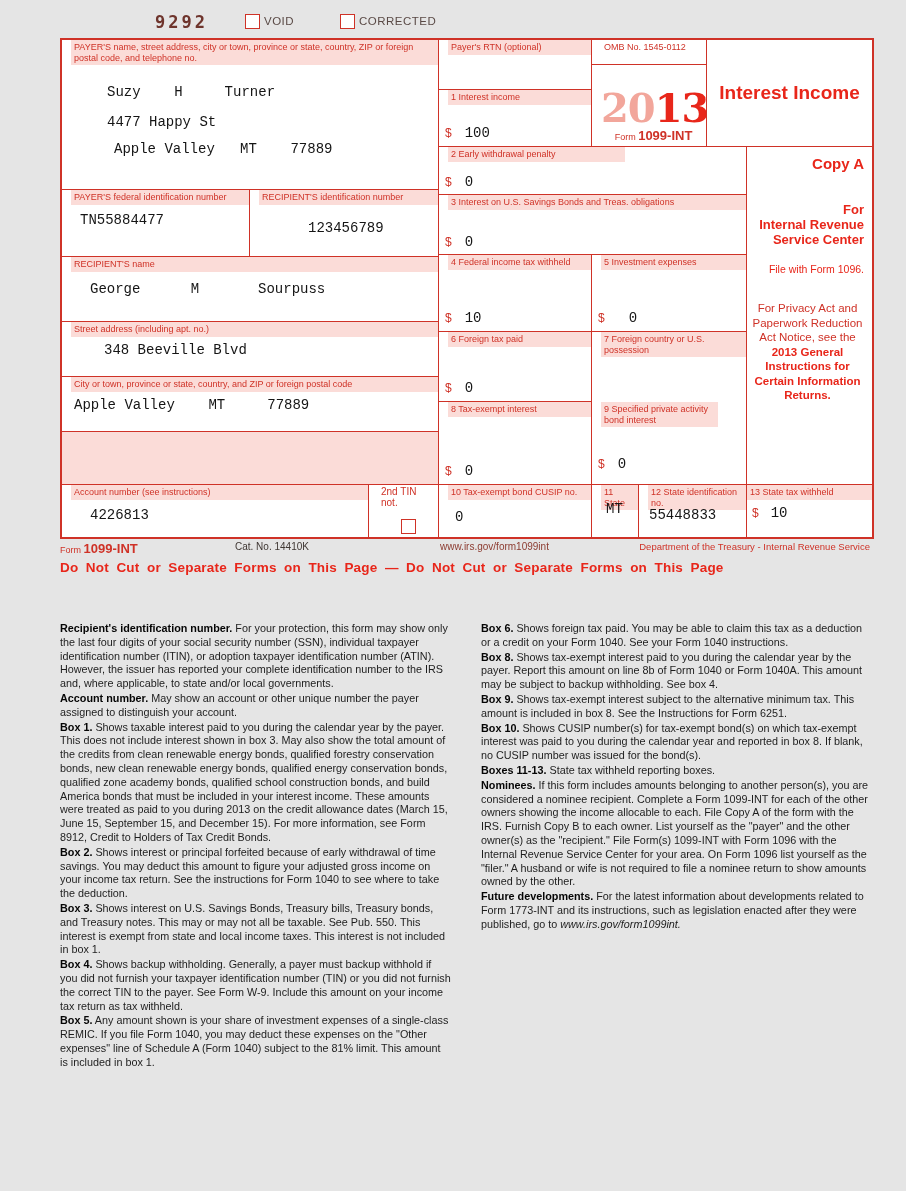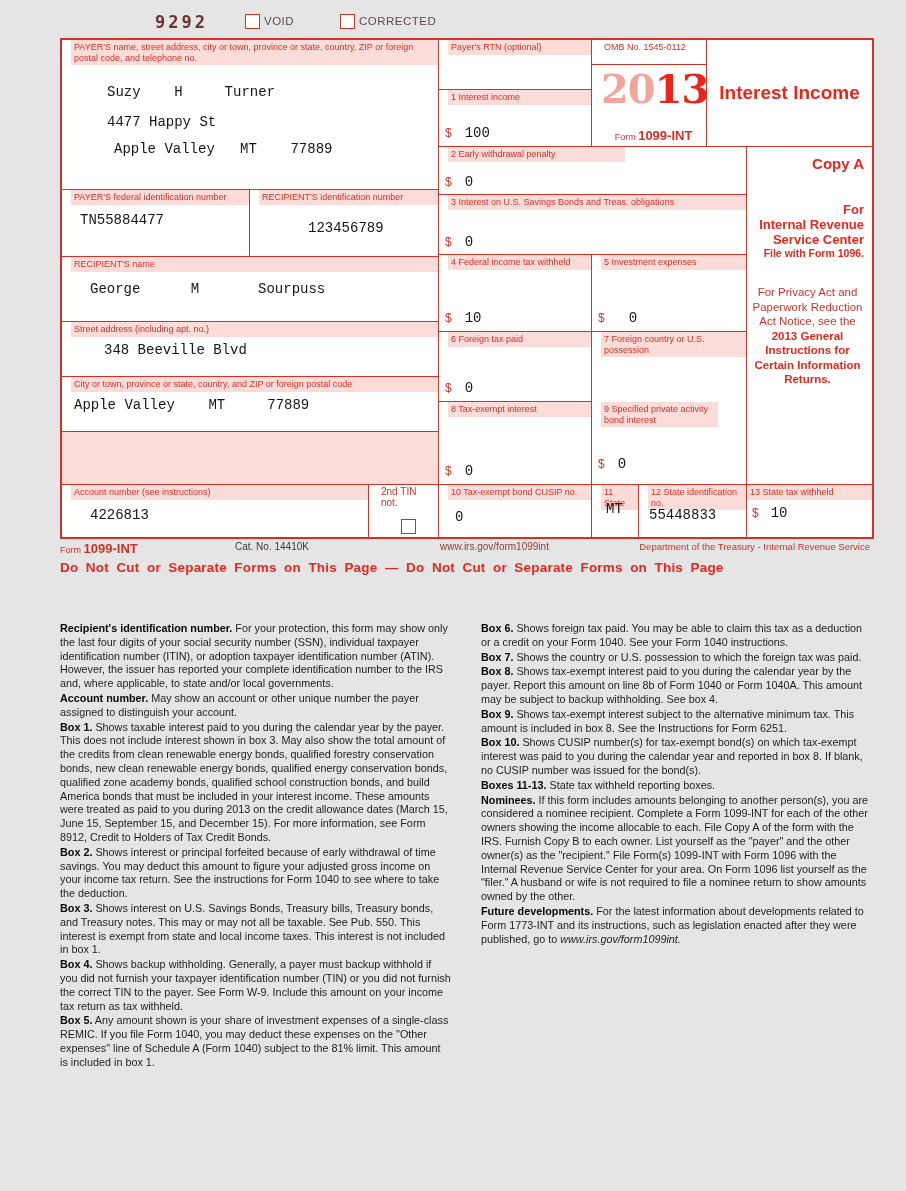--- a/index.html
+++ b/index.html
@@ -21,30 +21,30 @@
   .f{position:absolute;left:60px;top:38px;width:810px;height:497px;border:2px solid var(--red);box-sizing:content-box;}
   .cell{position:absolute;box-sizing:border-box;background:#fff;overflow:hidden;}
   .br{border-right:1px solid var(--red);padding-left:9px;}
   .bb{border-bottom:1px solid var(--red);}
   .pinkfill{background:var(--pink);}
   .lbl{background:var(--pink);color:var(--red);font-size:9px;line-height:10.5px;padding:2px 4px 2px 3px;}
   .lblw{color:var(--red);font-size:9px;line-height:10.5px;padding:2px 4px 2px 3px;}
   .v{font-family:"Liberation Mono","DejaVu Sans Mono",monospace;font-size:14px;color:var(--ink);white-space:pre;}
   .amt{position:absolute;display:flex;align-items:baseline;gap:13px;}
   .dol{color:var(--red);font-size:12px;}
-  .yearwrap{text-align:center;margin-top:0;font-family:"DejaVu Serif",serif;font-size:40px;letter-spacing:-1px;}
+  .yearwrap{text-align:center;margin-top:19px;font-family:"DejaVu Serif",serif;font-size:40px;letter-spacing:-1px;}
   .y20{color:#f2a69b;font-weight:bold;}
   .y13{color:var(--red2);font-weight:bold;}
   .formnum-line{text-align:center;color:var(--red);font-size:9px;margin-top:4px;}
   .fnum{font-size:13px;font-weight:bold;color:var(--red);}
   .ii{color:var(--red2);font-weight:bold;font-size:19px;text-align:center;margin-top:42px;}
   .copya-inner{padding:8px 8px 0 4px;text-align:right;color:var(--red2);}
   .copya-t{font-size:15px;font-weight:bold;}
   .forirs{margin-top:30px;font-size:13px;font-weight:bold;line-height:15px;white-space:pre-line;}
-  .filewith{margin-top:0;font-size:10.5px;font-weight:bold;}
+  .filewith{margin-top:16px;font-size:10.5px;font-weight:normal;}
   .privacy{margin-top:26px;font-size:11.5px;line-height:14.5px;text-align:center;color:var(--red);}
   .privacy b{color:var(--red2);}
   .cb2{width:13px;height:13px;border:1.5px solid var(--red);background:#fff;display:block;margin:9px auto 0;}
 
   
   .formfoot{position:absolute;left:60px;top:541px;width:810px;height:16px;}
   .formfoot>span{position:absolute;top:0;}
   .ff-form{color:var(--red);font-size:9px;}
   .ff-cat{color:#3f3733;font-size:10px;}
   .ff-url{color:#8c3b30;font-size:10px;}
@@ -259,21 +259,20 @@
         <p class="ip"><b>Recipient's identification number.</b> <span>For your protection, this form may show only the last four digits of your social security number (SSN), individual taxpayer identification number (ITIN), or adoption taxpayer identification number (ATIN). However, the issuer has reported your complete identification number to the IRS and, where applicable, to state and/or local governments.</span></p>
         <p class="ip"><b>Account number.</b> <span>May show an account or other unique number the payer assigned to distinguish your account.</span></p>
         <p class="ip"><b>Box 1.</b> <span>Shows taxable interest paid to you during the calendar year by the payer. This does not include interest shown in box 3. May also show the total amount of the credits from clean renewable energy bonds, qualified forestry conservation bonds, new clean renewable energy bonds, qualified energy conservation bonds, qualified zone academy bonds, qualified school construction bonds, and build America bonds that must be included in your interest income. These amounts were treated as paid to you during 2013 on the credit allowance dates (March 15, June 15, September 15, and December 15). For more information, see Form 8912, Credit to Holders of Tax Credit Bonds.</span></p>
         <p class="ip"><b>Box 2.</b> <span>Shows interest or principal forfeited because of early withdrawal of time savings. You may deduct this amount to figure your adjusted gross income on your income tax return. See the instructions for Form 1040 to see where to take the deduction.</span></p>
         <p class="ip"><b>Box 3.</b> <span>Shows interest on U.S. Savings Bonds, Treasury bills, Treasury bonds, and Treasury notes. This may or may not all be taxable. See Pub. 550. This interest is exempt from state and local income taxes. This interest is not included in box 1.</span></p>
         <p class="ip"><b>Box 4.</b> <span>Shows backup withholding. Generally, a payer must backup withhold if you did not furnish your taxpayer identification number (TIN) or you did not furnish the correct TIN to the payer. See Form W-9. Include this amount on your income tax return as tax withheld.</span></p>
         <p class="ip"><b>Box 5.</b> <span>Any amount shown is your share of investment expenses of a single-class REMIC. If you file Form 1040, you may deduct these expenses on the "Other expenses" line of Schedule A (Form 1040) subject to the 81% limit. This amount is included in box 1.</span></p>
       </div>
       <div class="col">
         <p class="ip"><b>Box 6.</b> <span>Shows foreign tax paid. You may be able to claim this tax as a deduction or a credit on your Form 1040. See your Form 1040 instructions.</span></p>
-        <p class="ip"><b>Box 7.</b> <span>Shows the country or U.S. possession to which the foreign tax was paid.</span></p>
         <p class="ip"><b>Box 8.</b> <span>Shows tax-exempt interest paid to you during the calendar year by the payer. Report this amount on line 8b of Form 1040 or Form 1040A. This amount may be subject to backup withholding. See box 4.</span></p>
         <p class="ip"><b>Box 9.</b> <span>Shows tax-exempt interest subject to the alternative minimum tax. This amount is included in box 8. See the Instructions for Form 6251.</span></p>
         <p class="ip"><b>Box 10.</b> <span>Shows CUSIP number(s) for tax-exempt bond(s) on which tax-exempt interest was paid to you during the calendar year and reported in box 8. If blank, no CUSIP number was issued for the bond(s).</span></p>
         <p class="ip"><b>Boxes 11-13.</b> <span>State tax withheld reporting boxes.</span></p>
         <p class="ip"><b>Nominees.</b> <span>If this form includes amounts belonging to another person(s), you are considered a nominee recipient. Complete a Form 1099-INT for each of the other owners showing the income allocable to each. File Copy A of the form with the IRS. Furnish Copy B to each owner. List yourself as the "payer" and the other owner(s) as the "recipient." File Form(s) 1099-INT with Form 1096 with the Internal Revenue Service Center for your area. On Form 1096 list yourself as the "filer." A husband or wife is not required to file a nominee return to show amounts owned by the other.</span></p>
         <p class="ip"><b>Future developments.</b> <span>For the latest information about developments related to Form 1773-INT and its instructions, such as legislation enacted after they were published, go to </span><i>www.irs.gov/form1099int.</i></p>
       </div>
     </div>
   </div>
 

